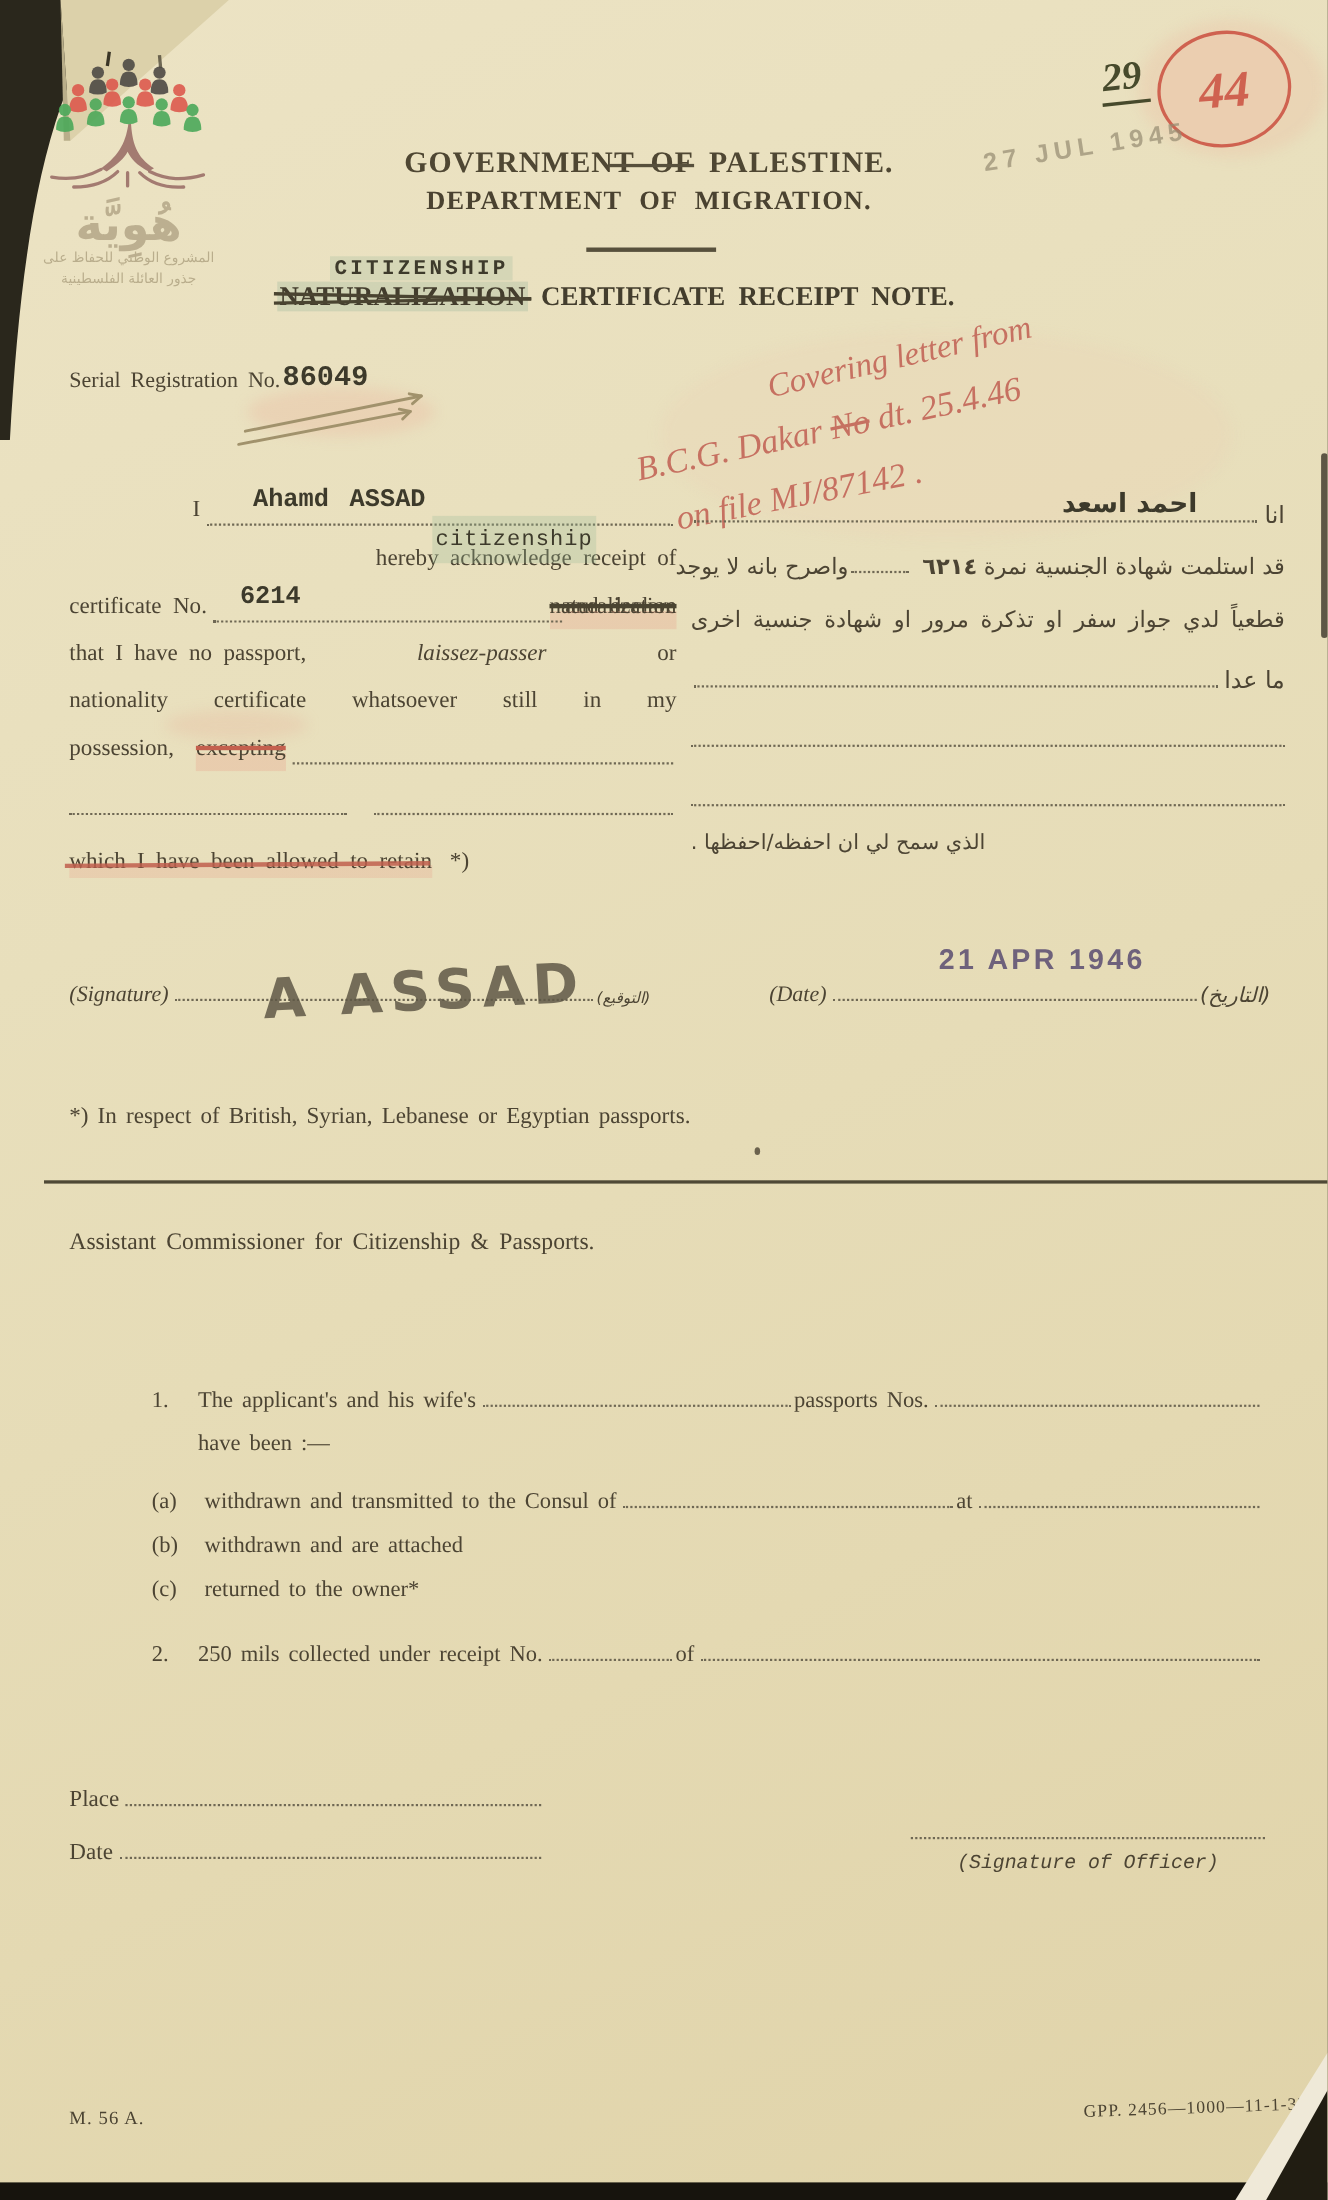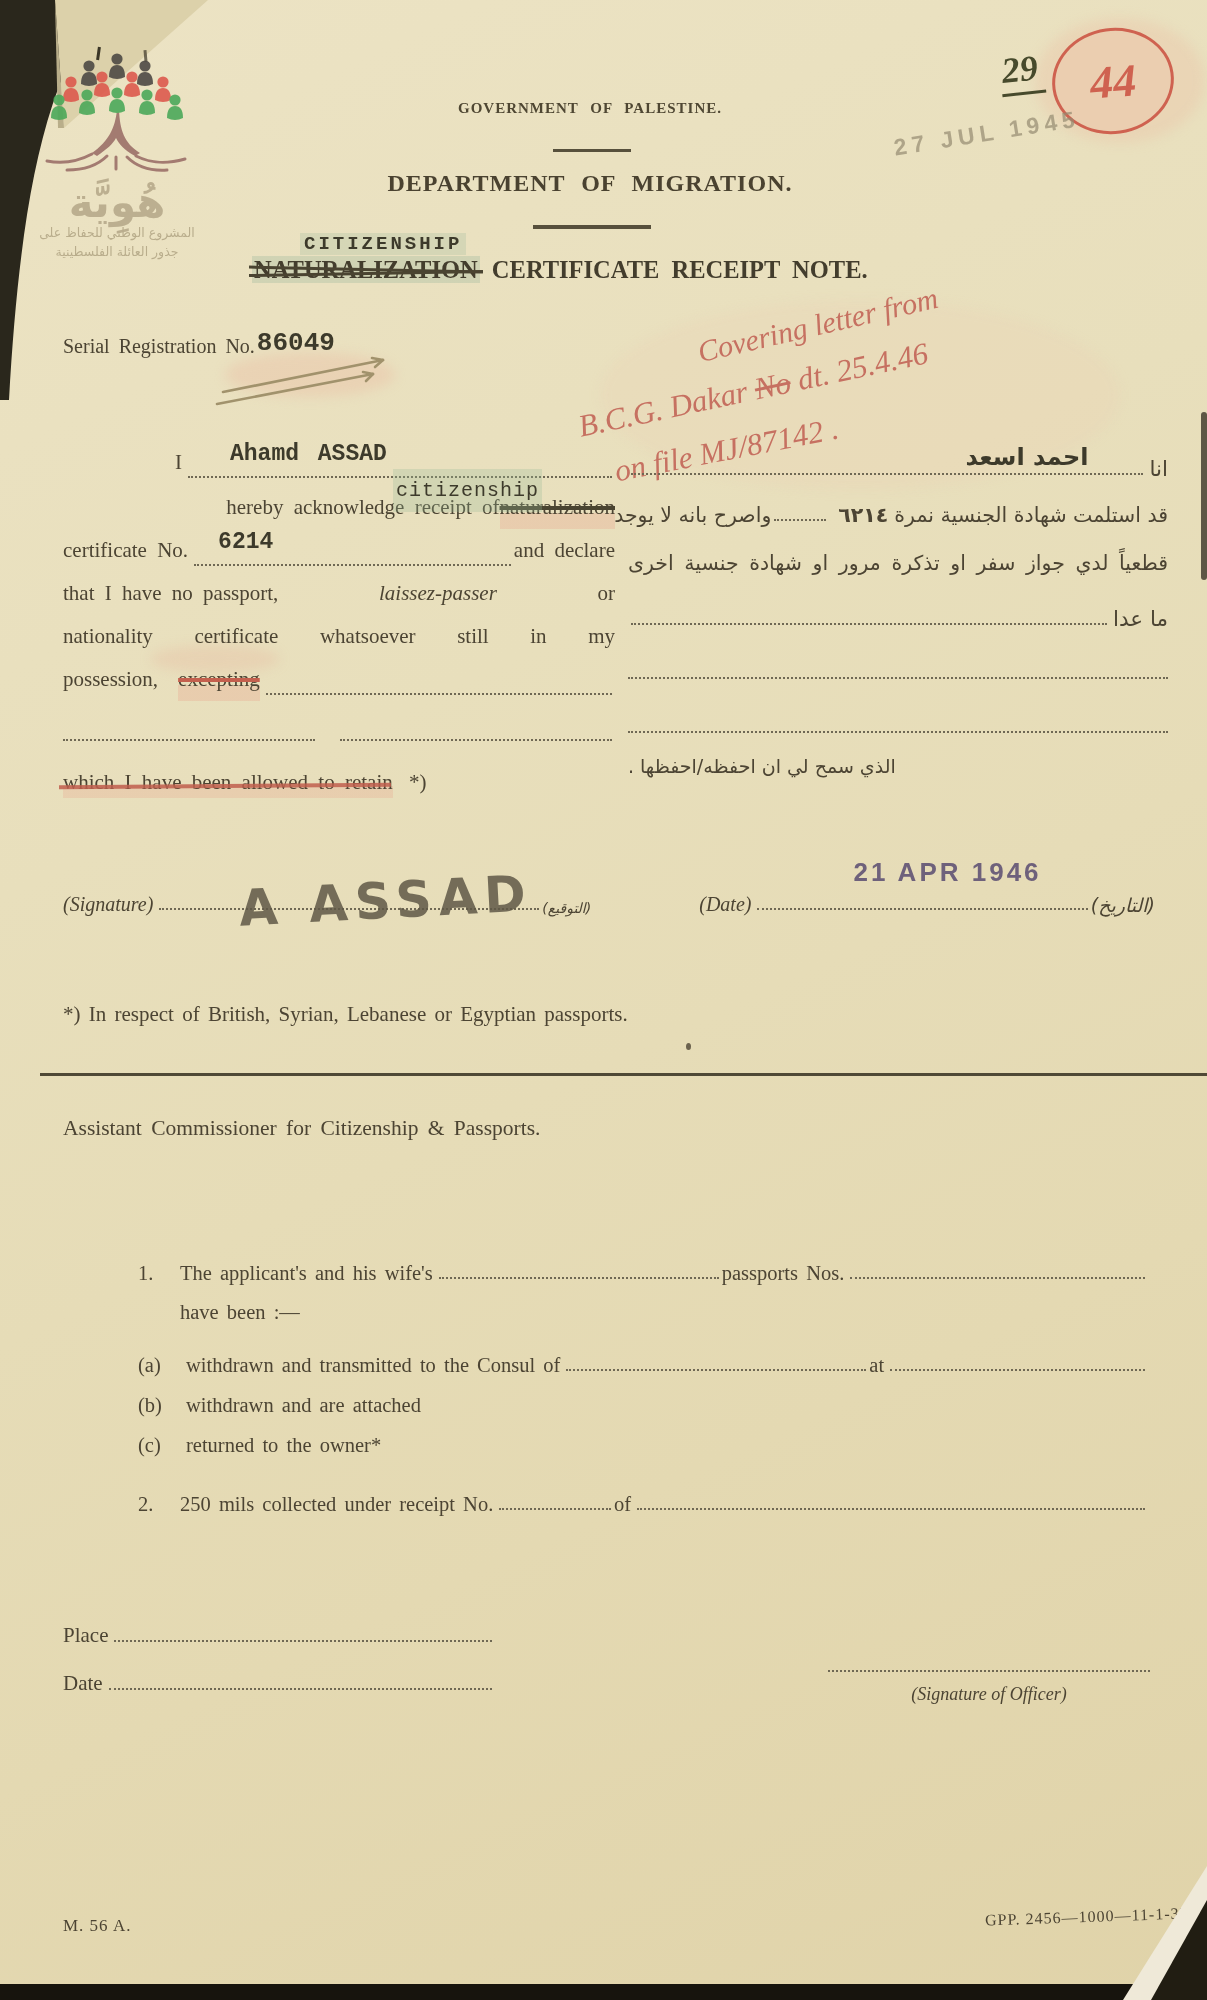--- a/index.html
+++ b/index.html
@@ -10,21 +10,21 @@
   }
   .abs{position:absolute;}
   .serif{font-family:"Liberation Serif", serif; color:#4c4433;}
   .mono{font-family:"Liberation Mono","DejaVu Sans Mono",monospace; color:#3d3a2b;}
   .ar{font-family:"DejaVu Sans", sans-serif;}
   .dots{border-bottom:2px dotted #6f6854;}
   .flexrow{display:flex; align-items:flex-end;}
   .blob{position:absolute; border-radius:50%; filter:blur(6px); pointer-events:none;}
 
   
-  .gov{font-size:15px; font-weight:bold; letter-spacing:1px; word-spacing:7px; color:#4f4733; text-align:center;}
+  .gov{font-size:27px; font-weight:bold; letter-spacing:1px; word-spacing:7px; color:#4f4733; text-align:center;margin-top:32px;}
   .dept{font-size:24px; font-weight:bold; letter-spacing:1px; word-spacing:9px; color:#4a4230; text-align:center;}
   .rule{background:#57503c; height:3px;}
 
   
   .title-corr{font-size:19px; font-weight:bold; letter-spacing:3px; background:rgba(150,185,150,.25); padding:0 4px;}
   .title-main{font-size:24.5px; font-weight:bold; word-spacing:6px; color:#433d2d; white-space:nowrap;}
   .dbl-strike{position:relative; background:rgba(148,180,152,.3); padding:0 2px;}
   .dbl-strike::before,.dbl-strike::after{
     content:""; position:absolute; left:-3px; right:-3px; height:3px; background:#4a4431;}
   .dbl-strike::before{top:46%; transform:rotate(1.2deg);}
@@ -62,21 +62,21 @@
   .circle44 span{font-family:"Liberation Serif", serif; font-style:italic; font-weight:bold;
     font-size:46px; color:#cf6250; transform:rotate(4deg);}
 
   
   .list{font-size:20.5px; word-spacing:3px;}
   .list .lrow{display:flex; align-items:flex-end;}
   .lno{width:42px; flex:none;}
   .lab{width:48px; flex:none;}
 
   .footnote{font-size:21px; word-spacing:3px;}
-  .officer-label{font-style:italic; font-size:18px; text-align:center;}
+  .officer-label{font-style:italic; font-size:18px; text-align:center;font-family:Liberation Mono, monospace;}
   .sig-label{font-style:italic; font-size:20px; white-space:nowrap;}
 
   .watermark{width:190px; text-align:center; opacity:.9;}
   .wm-word{font-family:"DejaVu Sans", sans-serif; font-weight:bold; font-size:42px; color:#b7aa8b; line-height:1;}
   .wm-line{font-family:"DejaVu Sans", sans-serif; font-size:12.5px; color:#b4a887; line-height:1.5;}
 </style>
 </head>
 <body>
 
 <div id="page">
@@ -170,21 +170,21 @@
   </div>
   <div class="abs redhand" style="left:613px;top:432px;font-size:31px;transform:rotate(-11deg);">on file MJ/87142 .</div>
 
   <div class="abs ebody" style="left:63px;top:441px;">
     <div class="row" style="margin-bottom:2px;">
       <span style="margin-left:112px;">I</span>
       <span class="dotfill">
         <span class="typed" style="position:absolute;left:42px;bottom:0;font-size:23px;">Ahamd ASSAD</span>
       </span>
     </div>
-    <div class="row" style="justify-content:flex-end;">
+    <div class="row" style="justify-content:space-between;flex-direction:column;">
       <span>hereby acknowledge receipt of</span>
       <span class="red-struck" style="position:relative;text-decoration-color:#4a4431;">naturalization</span>
     </div>
     <div class="abs mono" style="left:330px;top:28px;font-size:20px;letter-spacing:1px;background:rgba(150,185,150,.28);padding:0 3px;">citizenship</div>
     <div class="row">
       <span>certificate No.</span>
       <span class="dotfill">
         <span class="typed" style="position:absolute;left:24px;bottom:0;font-size:23px;">6214</span>
       </span>
       <span>and declare</span>

